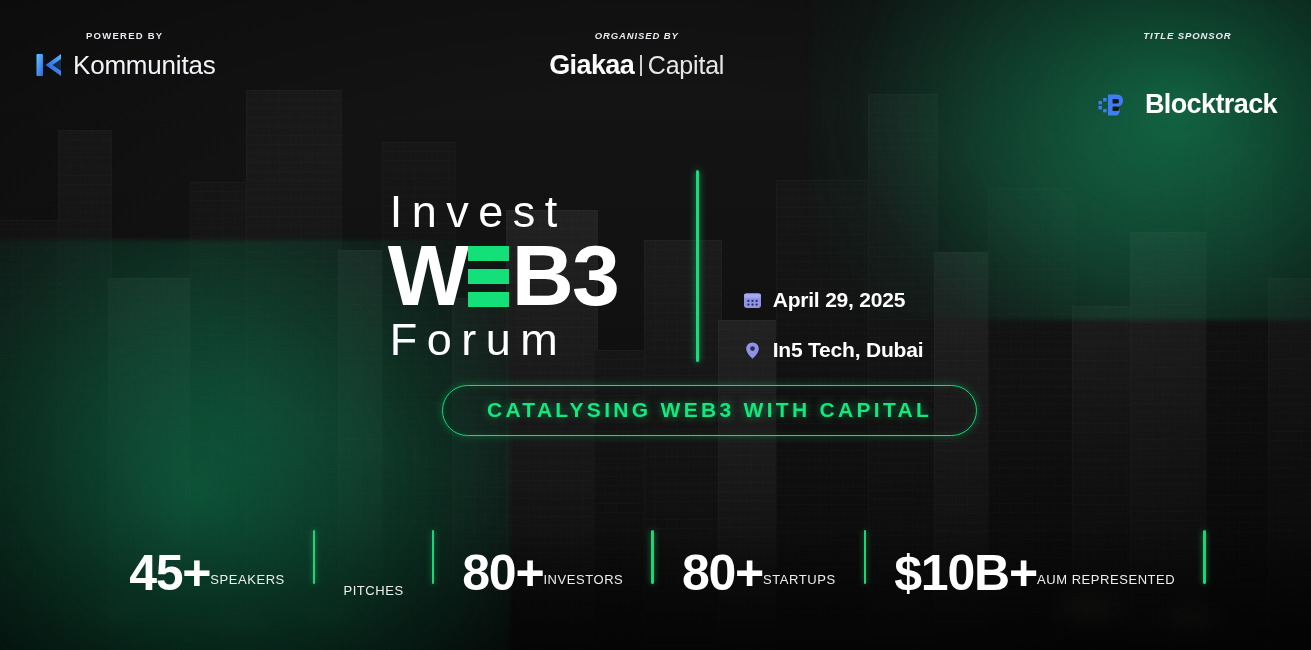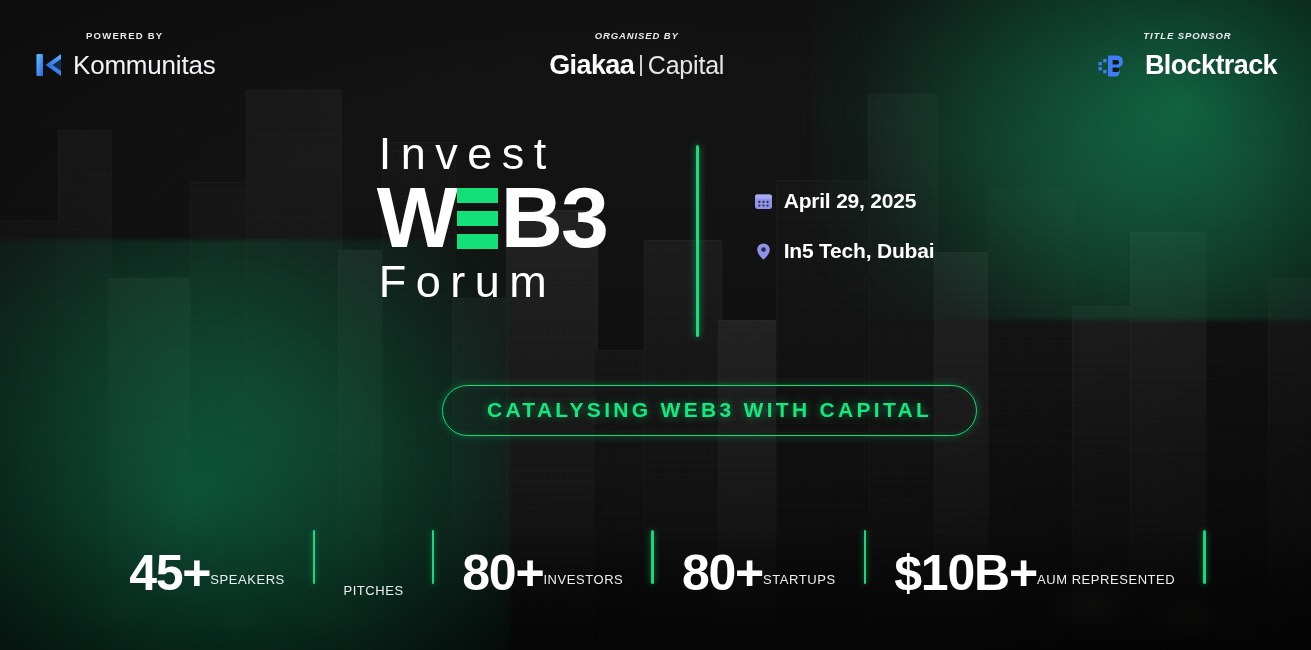--- a/index.html
+++ b/index.html
@@ -101,24 +101,23 @@
     margin:0 6px; position:relative; top:2px;
   }
   .giakaa .g2{ font-size:25px; font-weight:400; color:#e7e7ea; letter-spacing:-.2px; }
 
   
   .bt-mark{ width:28px; height:28px; position:relative; flex:none; }
   .bt-word{ font-size:27px; font-weight:700; color:#ffffff; letter-spacing:-.6px; }
 
   
   .hero{
-    position:absolute; left:0; top:131px; width:1311px;
-    display:flex; justify-content:center; align-items:flex-start;
+    position:absolute; left:0; top:156px; width:1311px;
+    display:flex; justify-content:center; align-items:flex-end;
     z-index:6;
-    gap:11px;
   }
   .wordmark{
     width:268px; display:flex; flex-direction:column; align-items:flex-start;
     margin-right:40px;
   }
   .w-invest{
     font-size:45px; font-weight:300; color:#ffffff;
     letter-spacing:9.5px; line-height:1; margin-left:2px;
   }
   .w-web3{
@@ -252,21 +251,21 @@
       <div class="kicker ital">ORGANISED BY</div>
       <div class="giakaa">
         <span class="g1">Giakaa</span>
         <span class="bar"></span>
         <span class="g2">Capital</span>
       </div>
     </div>
 
     <div class="logoblock">
       <div class="kicker ital">TITLE SPONSOR</div>
-      <div class="logorow" style="gap:19px;">
+      <div class="logorow" style="gap:19px;margin-top:39px;">
         <span class="bt-mark">
           <svg viewBox="0 0 28 28" width="28" height="28">
             <g fill="#3d7df6">
               <rect x="0.5" y="10" width="3.4" height="3.4"></rect>
               <rect x="0.5" y="15" width="3.4" height="3.4"></rect>
               <rect x="5.2" y="7" width="3.4" height="3.4"></rect>
               <rect x="5.2" y="18" width="3.4" height="3.4"></rect>
               <path d="M10 3.4h9.2a6.1 6.1 0 0 1 1.2 12 6.3 6.3 0 0 1-1.3 9.2H10z"></path>
             </g>
             <path d="M14.6 8.1h4.3a2.2 2.2 0 0 1 0 4.4h-4.3zM14.6 15.4h4.5a2.3 2.3 0 0 1 0 4.6h-4.5z" fill="#0f1a14"></path>

